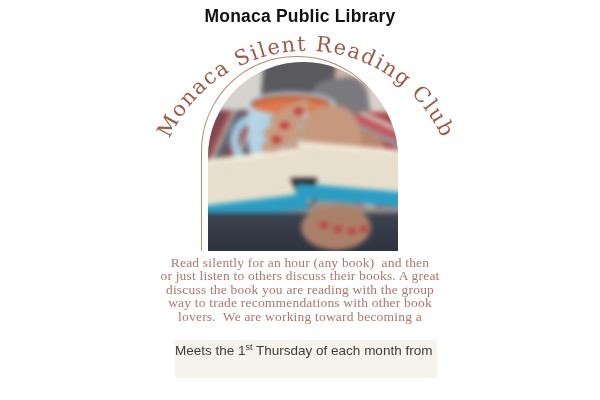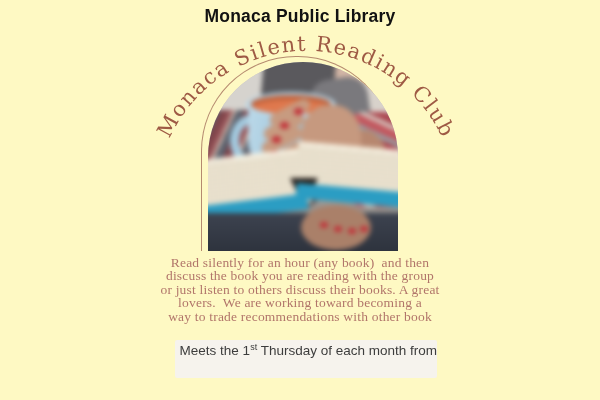--- a/index.html
+++ b/index.html
@@ -1,17 +1,17 @@
 <!DOCTYPE html>
 <html><head>
 <meta charset="utf-8">
 <style>
   html,body{margin:0;padding:0;}
   body{width:600px;height:400px;overflow:hidden;background:#dfd7ce;font-family:"Liberation Sans",sans-serif;position:relative;}
-  .poster{position:absolute;inset:0;width:600px;height:400px;background:#fef9c3;}
+  .poster{position:absolute;inset:0;width:600px;height:400px;background:#ffffff;}
 
   
   .library-title{
     position:absolute;top:6px;left:0;width:600px;text-align:center;
     font-family:"Liberation Sans",sans-serif;font-weight:700;font-size:17.5px;
     color:#121212;letter-spacing:.2px;
   }
 
   
   .arc-svg{position:absolute;top:0;left:0;width:600px;height:400px;z-index:6;pointer-events:none;}
@@ -78,21 +78,21 @@
     font-family:"Liberation Serif","DejaVu Serif",serif;
     font-size:13.5px;line-height:13.4px;color:#b1756a;letter-spacing:.2px;
   }
   .club-description div{white-space:pre;}
 
   
   .schedule-box{
     position:absolute;left:175px;top:340px;width:262px;height:38px;
     background:#f6f3ed;border-radius:2px;z-index:5;
     font-family:"Liberation Sans",sans-serif;font-size:13.5px;color:#3d3d3d;
-    text-align:right;line-height:17.5px;padding-top:2px;box-sizing:border-box;
+    text-align:left;line-height:17.5px;padding-top:2px;box-sizing:border-box;
   }
   .schedule-box sup{font-size:9px;line-height:0;}
 </style>
 </head>
 <body>
 
 <div class="poster">
 
   <div class="library-title">Monaca Public Library</div>
 
@@ -139,23 +139,23 @@
       <div class="l-handBottom"></div>
       <div class="nail bn b1"></div>
       <div class="nail bn b2"></div>
       <div class="nail bn b3"></div>
       <div class="nail bn b4"></div>
     </div>
   </div>
 
   <div class="club-description">
     <div>Read silently for an hour (any book)  and then</div>
+    <div>or just listen to others discuss their books. A great</div>
     <div>discuss the book you are reading with the group</div>
-    <div>or just listen to others discuss their books. A great</div>
+    <div>way to trade recommendations with other book</div>
     <div>lovers.  We are working toward becoming a</div>
-    <div>way to trade recommendations with other book</div>
   </div>
 
   <div class="schedule-box">
     <div><span>Meets the 1</span><sup>st</sup><span> Thursday of each month from</span></div>
   </div>
 
 </div>
 
 </body></html>

